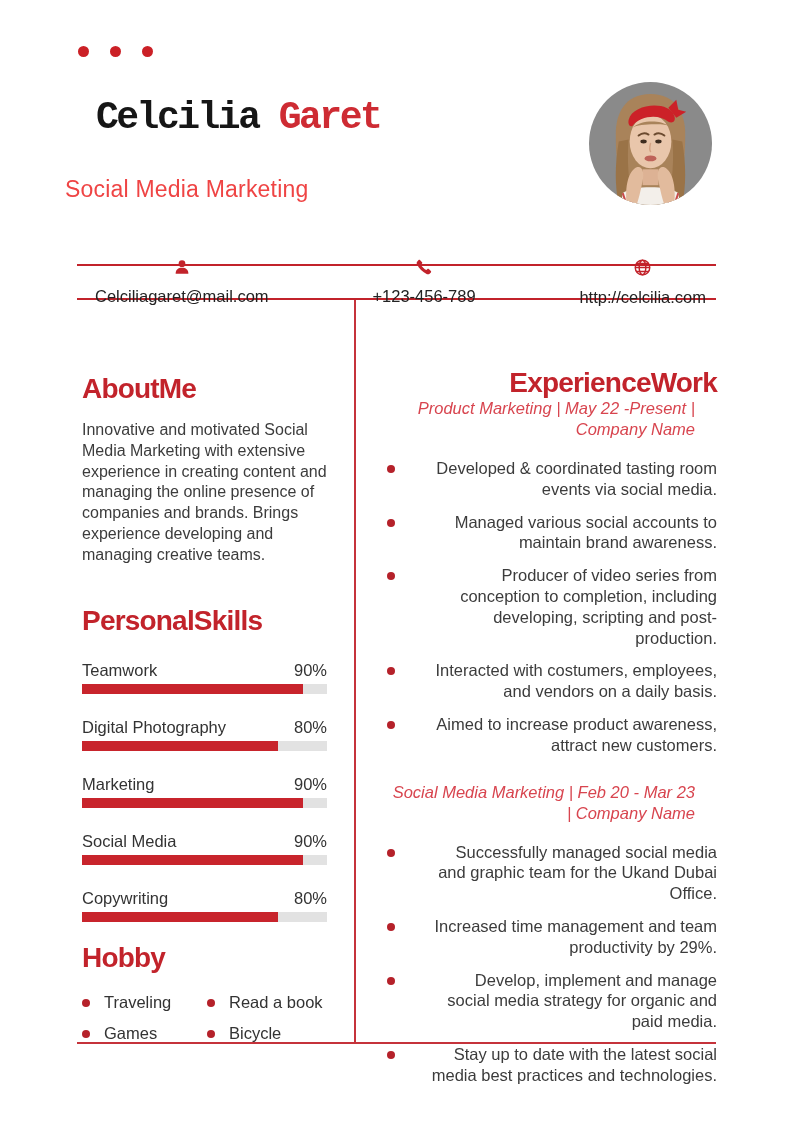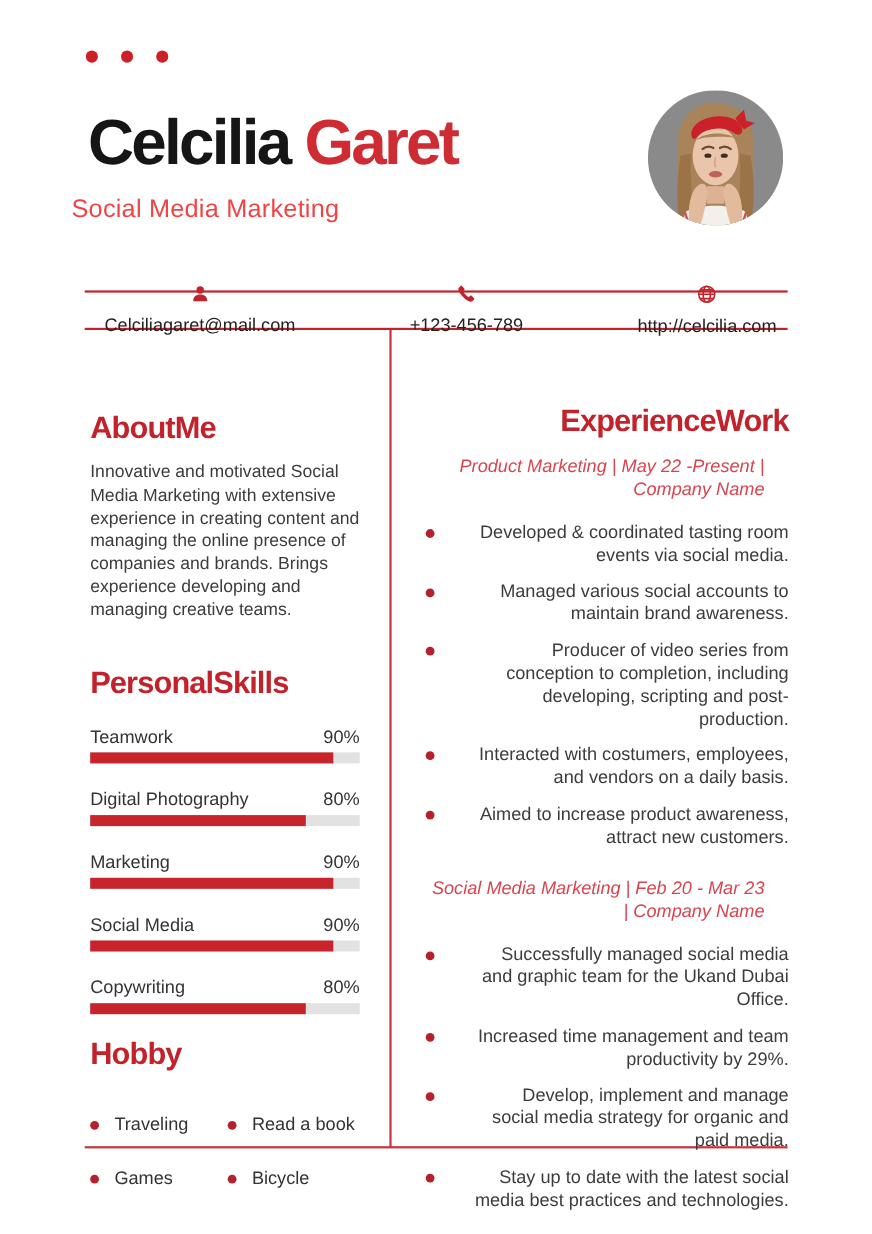--- a/index.html
+++ b/index.html
@@ -14,22 +14,22 @@
   *{margin:0;padding:0;box-sizing:border-box;}
   html,body{background:#fff;}
   body{font-family:"Liberation Sans","DejaVu Sans",sans-serif;}
   .page{position:relative;width:793px;height:1122px;background:#ffffff;overflow:hidden;}
 
   
   .dots{position:absolute;left:78px;top:46px;display:flex;gap:21px;}
   .dots .dot{width:11px;height:11px;border-radius:50%;background:#CB2026;}
 
   
-  .name{position:absolute;left:80px;top:96px;font-size:58px;font-weight:800;
-        letter-spacing:-2.5px;color:var(--black);white-space:nowrap;}
+  .name{position:absolute;left:96px;top:96px;font-size:38px;font-weight:800;
+        letter-spacing:-2.5px;color:var(--black);white-space:nowrap;font-family:Liberation Mono, monospace;}
   .name .red{color:var(--accent-bright);}
   .subtitle{position:absolute;left:65px;top:176px;font-size:23px;font-weight:500;
         color:#ef4444;letter-spacing:0.2px;}
 
   
   .photo{position:absolute;left:589px;top:82px;width:123px;height:123px;border-radius:50%;overflow:hidden;}
   .photo svg{display:block;width:100%;height:100%;}
 
   
   .contact-bar{position:absolute;left:77px;top:264px;width:639px;height:36px;
@@ -53,27 +53,27 @@
 
   .skills{position:absolute;left:82px;top:558px;width:245px;}
   .skills .list{margin-top:22px;}
   .skill-item{margin-bottom:21px;}
   .skill-head{display:flex;justify-content:space-between;align-items:baseline;
       font-size:16.5px;color:#333;line-height:24px;}
   .skill-track{margin-top:2px;height:10px;background:var(--track);}
   .skill-fill{height:10px;background:#C8242C;}
 
   .hobby{position:absolute;left:82px;top:895px;width:262px;}
-  .hobby .grid{margin-top:40px;display:grid;grid-template-columns:125px 137px;row-gap:30px;}
+  .hobby .grid{margin-top:20px;display:grid;grid-template-columns:125px 137px;row-gap:12px;}
   .hobby-item{display:flex;align-items:center;gap:14px;font-size:16.5px;color:#333;}
   .bullet-dot{width:8px;height:8px;border-radius:50%;background:var(--dot-red);flex:0 0 8px;}
 
   
   .experience{position:absolute;left:387px;top:320px;width:330px;text-align:right;}
-  .job-title{margin-top:16px;font-size:16.5px;line-height:21px;font-style:italic;
+  .job-title{font-size:16.5px;line-height:21px;font-style:italic;
       font-weight:500;color:var(--accent-italic);width:308px;}
   .job-title.second{margin-top:26px;}
   ul.job-bullets{list-style:none;margin-top:18px;}
   ul.job-bullets li{display:flex;gap:12px;margin-bottom:12px;}
   ul.job-bullets .bullet-dot{margin-top:7px;}
   ul.job-bullets .b-text{font-size:16.5px;line-height:20.8px;color:var(--text);width:308px;margin-left:24px;}
 </style>
 </head>
 <body>
 

